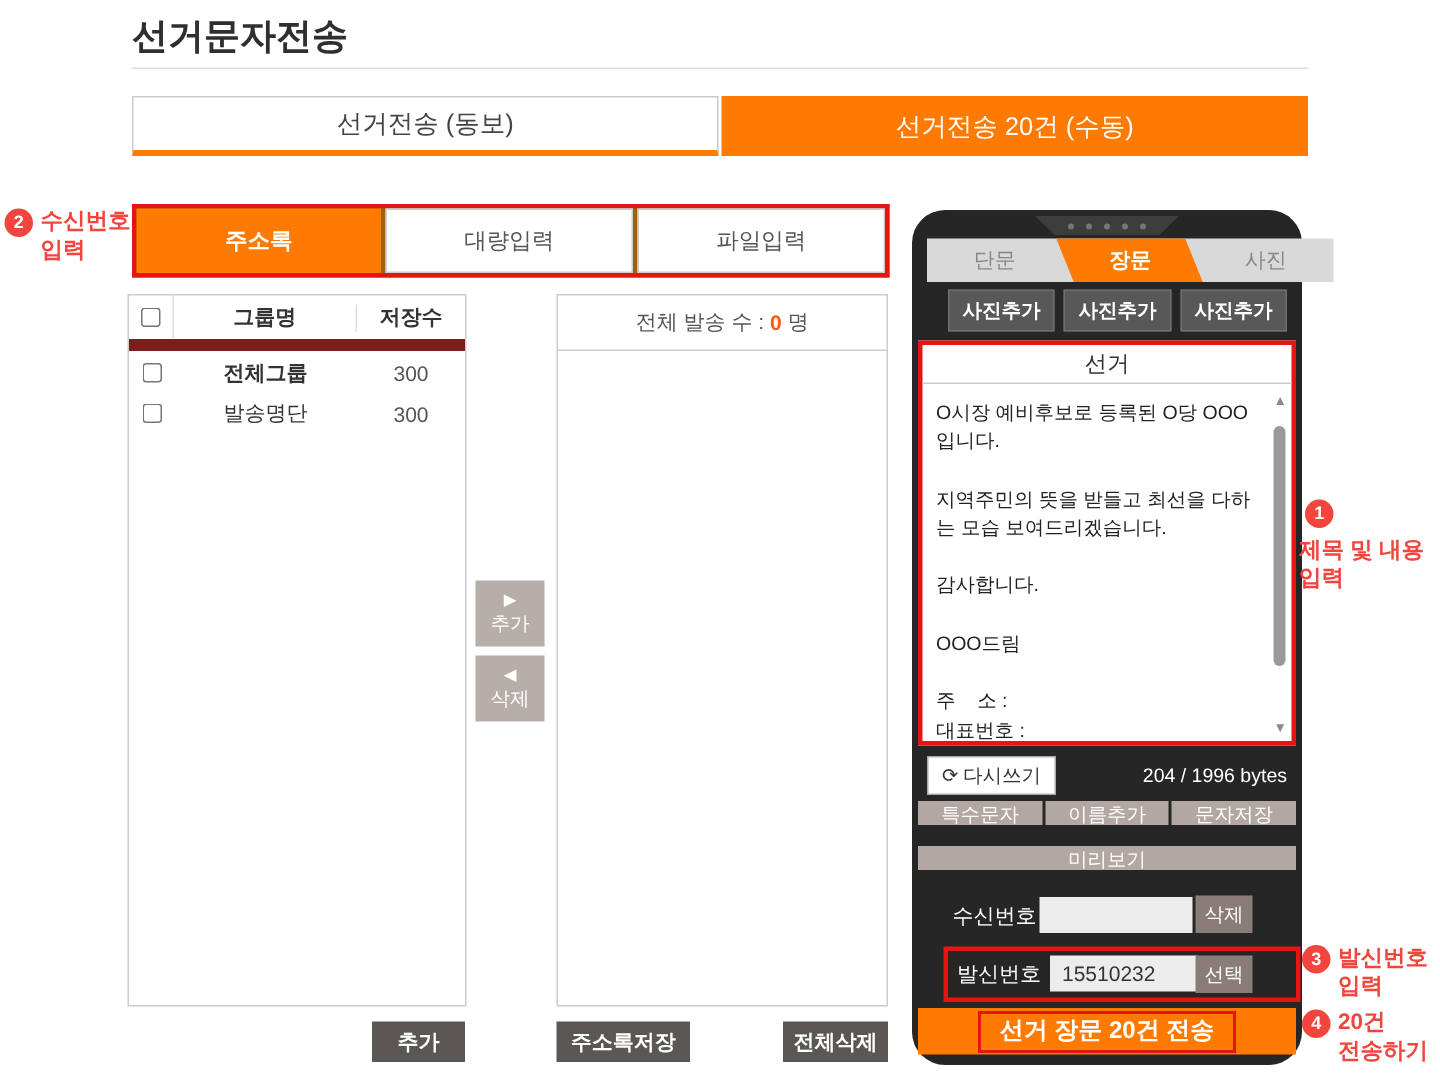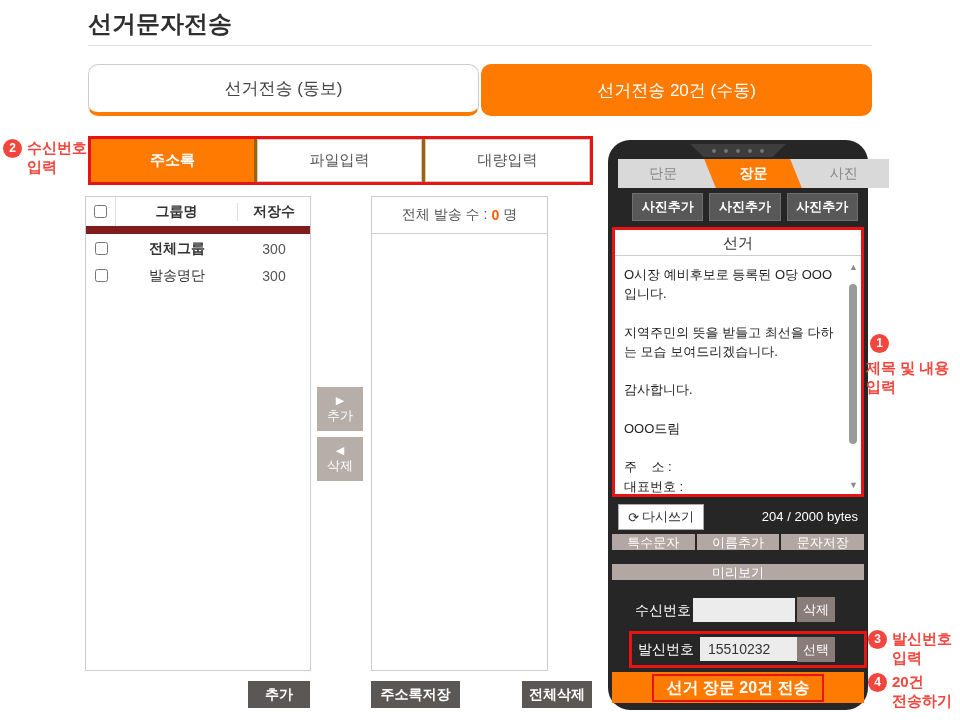--- a/index.html
+++ b/index.html
@@ -4,21 +4,21 @@
 <style>
   * { margin:0; padding:0; box-sizing:border-box; }
   html,body { background:#fff; }
   body { font-family:"Liberation Sans","DejaVu Sans",sans-serif; }
   .page { position:relative; width:960px; height:726px; background:#fff; overflow:hidden; }
 
   .page-title { position:absolute; left:88px; top:8px; font-size:24px; font-weight:bold; color:#2f2f2f; }
   .title-rule { position:absolute; left:88px; top:45px; width:784px; height:1px; background:#ddd; }
 
   
-  .main-tab { position:absolute; top:64px; height:52px; display:flex; align-items:center; justify-content:center; font-size:17px;border-radius:10px; }
+  .main-tab { position:absolute; top:64px; height:40px; display:flex; align-items:center; justify-content:center; font-size:17px; }
   .main-tab.inactive { left:88px; width:391px; background:#fff; border:1px solid #ccc; border-bottom:4px solid #ff7a00; color:#444; }
   .main-tab.active { left:481px; width:391px; background:#ff7a00; color:#fff; }
 
   
   .annot { position:absolute; color:#f2453d; font-weight:bold; font-size:15px; line-height:1.25; }
   .annot-row { display:flex; gap:5px; align-items:flex-start; }
   .annot-circle { display:inline-block; width:19px; height:19px; border-radius:50%; background:#f2453d; color:#fff; font-size:12px; line-height:19px; text-align:center; flex:0 0 19px; }
   .annot-text { white-space:pre-line; }
   .annot-1 { left:866px; top:333px; width:94px; }
   .annot-1 .annot-circle { margin-left:4px; }
@@ -43,21 +43,21 @@
   .tbl-row { display:flex; height:25px; align-items:center; font-size:14px; color:#333; margin-top:2px; }
   .tbl-row .col-count { color:#555; }
   .bold { font-weight:bold; }
   input[type=checkbox] { width:13px; height:13px; accent-color:#fff; }
 
   .xfer { position:absolute; left:317px; width:46px; height:44px; background:#b7ada9; color:#fff; border:none; display:flex; flex-direction:column; align-items:center; justify-content:center; font-size:13px; line-height:1.25; cursor:pointer; font-family:inherit; }
   .xfer-ico { font-size:11px; }
   .xfer.add { top:387px; }
   .xfer.del { top:437px; }
 
-  .right-panel { position:absolute; left:371px; top:196px; width:177px; height:475px; border:1px solid #ccc; background:#fff; }
+  .right-panel { position:absolute; left:371px; top:196px; width:221px; height:475px; border:1px solid #ccc; background:#fff; }
   .rp-header { height:37px; display:flex; align-items:center; justify-content:center; font-size:14px; color:#555; border-bottom:1px solid #ccc; gap:4px; }
   .rp-count { color:#ff5a00; font-weight:bold; }
 
   .dark-btn { position:absolute; top:681px; height:27px; background:#5b5755; color:#fff; font-weight:bold; font-size:14px; border:none; cursor:pointer; font-family:inherit; }
   .db-add { left:248px; width:62px; }
   .db-save { left:371px; width:89px; }
   .db-delall { left:522px; width:70px; }
 
   
   .phone { position:absolute; left:608px; top:140px; width:260px; height:570px; background:#262626; border-radius:22px; }
@@ -116,22 +116,22 @@
   <div class="main-tab active">선거전송 20건 (수동)</div>
 
   <div class="annot annot-2 annot-row">
     <span class="annot-circle">2</span>
     <span class="annot-text">수신번호
 입력</span>
   </div>
 
   <div class="subtab-box">
     <div class="subtab active">주소록</div>
+    <div class="subtab plain">대량입력</div>
     <div class="subtab plain">파일입력</div>
-    <div class="subtab plain">대량입력</div>
   </div>
 
   <div class="left-panel">
     <div class="tbl-header">
       <div class="col-cb">
           <input type="checkbox" style="">
         </div>
       <div class="col-name">그룹명</div>
       <div class="col-count">저장수</div>
     </div>
@@ -216,21 +216,21 @@
         <div class="sb-thumb"></div>
         <div class="sb-down">▼</div>
       </div>
     </div>
 
     <div class="rewrite-row">
       <button class="rewrite-btn">
         <span>⟳</span>
         <span>다시쓰기</span>
       </button>
-      <span class="byte-counter">204 / 2000 bytes</span>
+      <span class="byte-counter">204 / 1996 bytes</span>
     </div>
 
     <div class="tools tools1">
       <button>특수문자</button>
       <button>이름추가</button>
       <button>문자저장</button>
     </div>
     <div class="tools tools2">
       <button class="t-preview">미리보기</button>
     </div>

